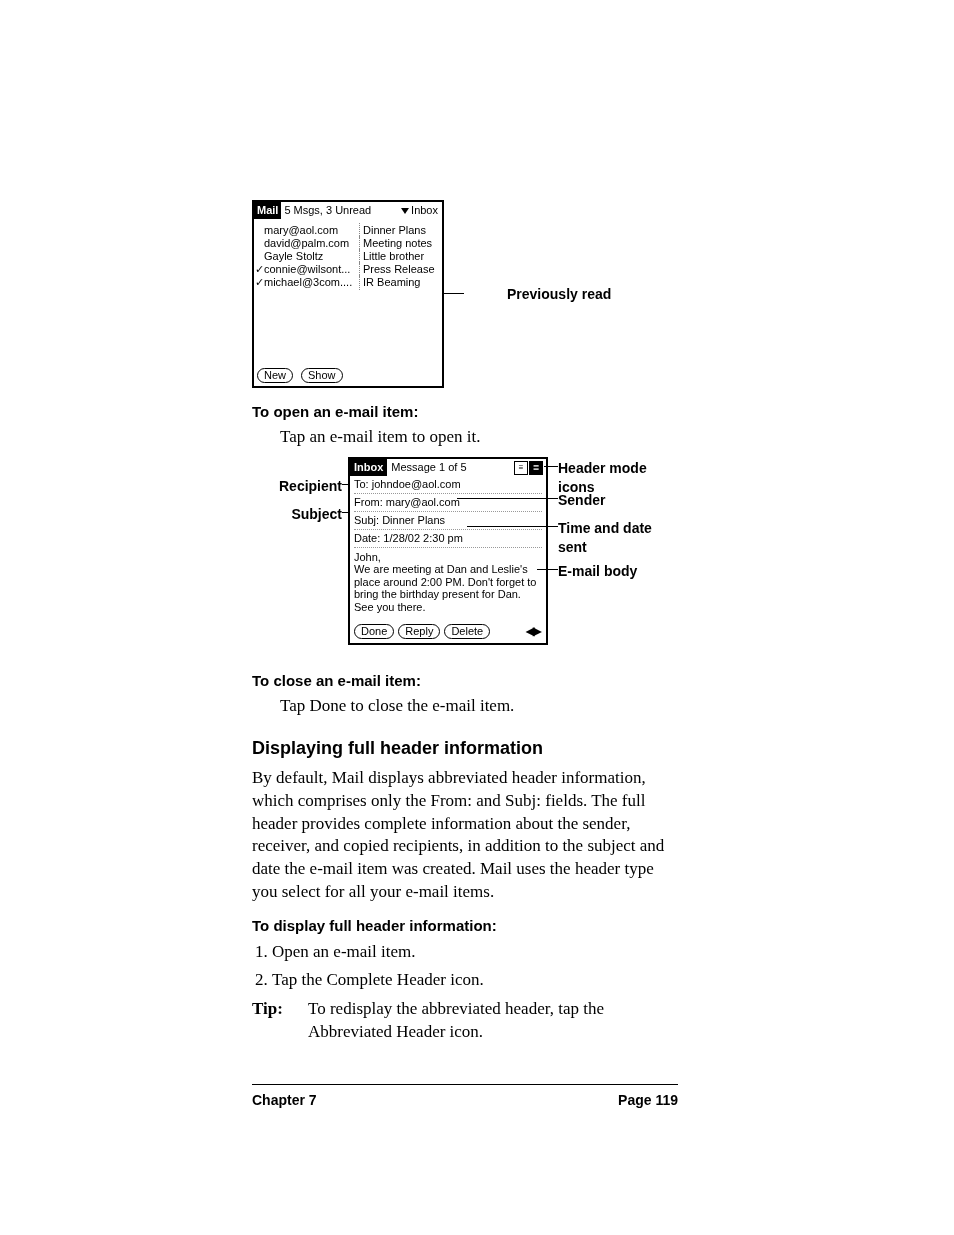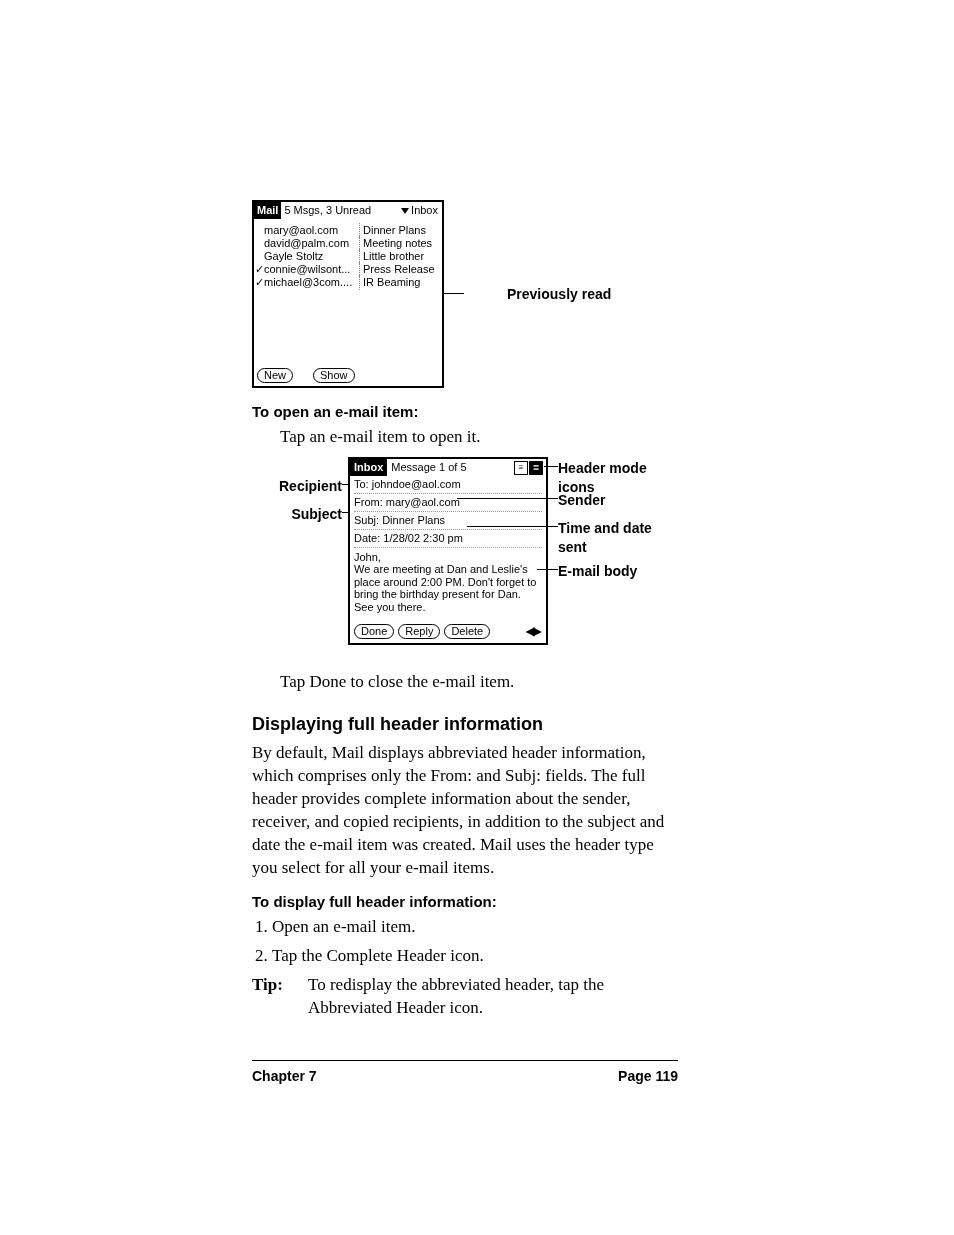--- a/index.html
+++ b/index.html
@@ -33,21 +33,21 @@
   .palm1 { width:188px; height:184px; position:relative; font-size:11px; }
   .palm1-top { display:flex; align-items:center; height:17px; }
   .palm1-title { background:#000; color:#fff; font-weight:bold; padding:1px 3px; margin-right:3px;}
   .palm1-status { font-size:11px; flex:1; }
   .palm1-folder { display:flex; align-items:center; gap:2px; padding-right:4px;}
   .tri-down { width:0;height:0;border-left:4px solid transparent;border-right:4px solid transparent;border-top:6px solid #000;}
   .palm1-row { display:flex; height:13px; align-items:center; padding-left:10px;}
   .palm1-check { position:absolute; left:1px; font-size:11px; line-height:11px;}
   .palm1-sender { width:95px; border-right:1px dotted #888; white-space:nowrap; overflow:hidden;}
   .palm1-subject { padding-left:3px; white-space:nowrap; overflow:hidden;}
-  .palm1-buttons { position:absolute; bottom:3px; left:3px; display:flex; gap:20px;}
+  .palm1-buttons { position:absolute; bottom:3px; left:3px; display:flex; gap:8px;}
   .pill { border:1px solid #000; border-radius:8px; font-size:11px; padding:0px 6px; line-height:13px; background:#fff;}
 
   .callout-line { border-top:1px solid #000; height:0; }
   .callout-label { font-family: Arial, Helvetica, sans-serif; font-weight:bold; font-size:14px;padding-left:43px; }
 
   
   .fig2-wrap { position:relative; height:200px; margin:8px 0 14px 0;}
   .palm2 { width:196px; height:184px; position:absolute; left:96px; top:0; font-size:11px;}
   .palm2-top { display:flex; align-items:center; height:17px; }
   .palm2-title { background:#000; color:#fff; font-weight:bold; padding:1px 4px; margin-right:4px;}
@@ -152,20 +152,21 @@
     <div class="leader" style="left:292px; top:9px;  width:14px;"></div>
     <div class="lab-right" style="top:2px;">Header mode icons</div>
     <div class="leader" style="left:205px; top:41px; width:101px;"></div>
     <div class="lab-right" style="top:34px;">Sender</div>
     <div class="leader" style="left:215px; top:69px; width:91px;"></div>
     <div class="lab-right" style="top:62px;">Time and date sent</div>
     <div class="leader" style="left:285px; top:112px; width:21px;"></div>
     <div class="lab-right" style="top:105px;">E-mail body</div>
   </div>
 
+  <div class="heading3">To close an e-mail item:</div>
   <p class="indent">Tap Done to close the e-mail item.</p>
 
   <div class="heading2">Displaying full header information</div>
   <p>By default, Mail displays abbreviated header information, which comprises only the From: and Subj: fields. The full header provides complete information about the sender, receiver, and copied recipients, in addition to the subject and date the e-mail item was created. Mail uses the header type you select for all your e-mail items.</p>
 
   <div class="heading3">To display full header information:</div>
   <ol>
     <li>Open an e-mail item.</li>
     <li>Tap the Complete Header icon.</li>
   </ol>

